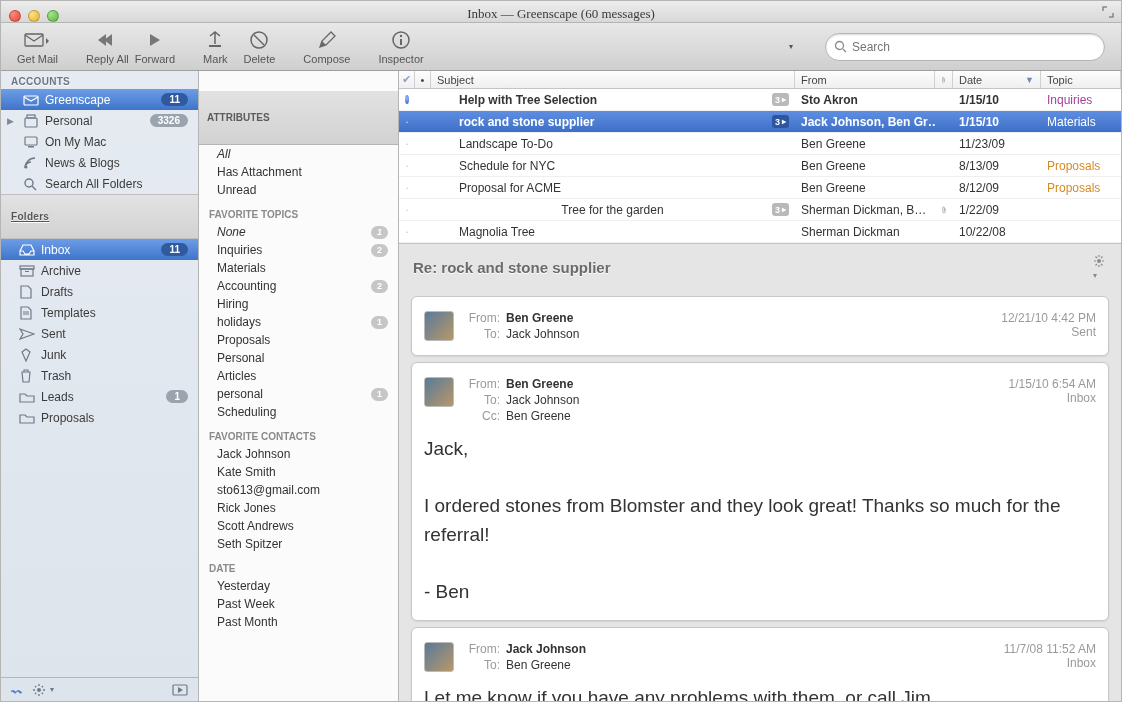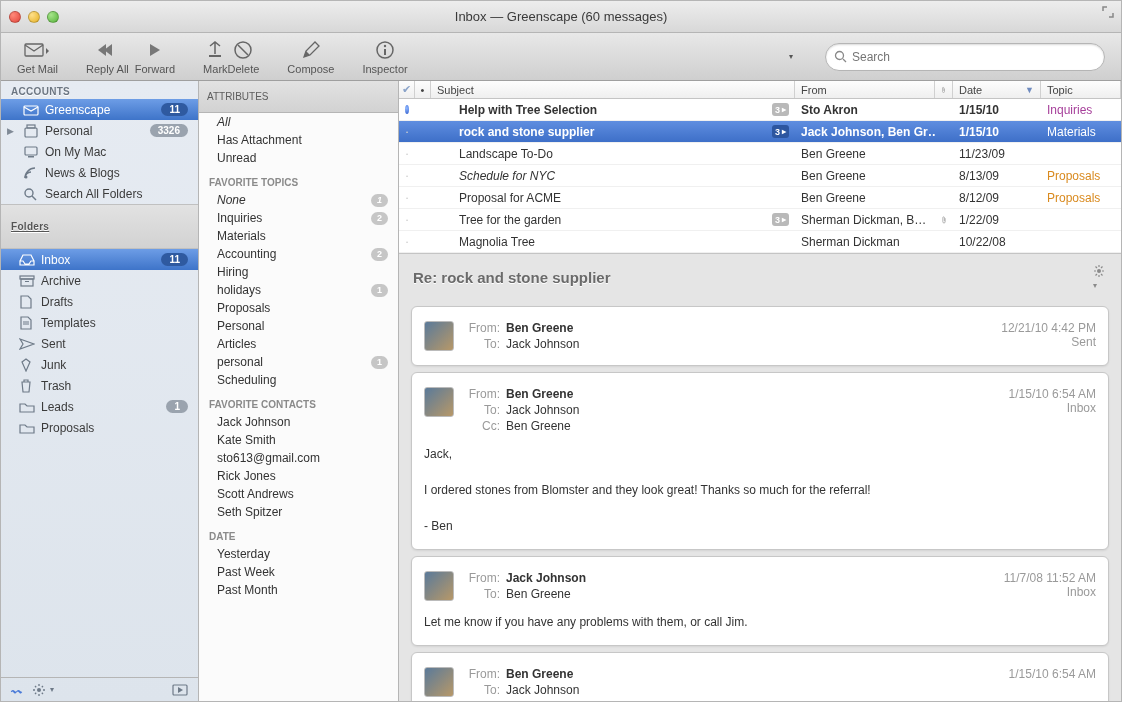--- a/index.html
+++ b/index.html
@@ -1,18 +1,18 @@
 <!DOCTYPE html>
 <html><head>
 <meta charset="utf-8">
 <style>
 * { margin: 0; padding: 0; box-sizing: border-box; }
 body { font-family: "Lucida Grande", "Helvetica Neue", Arial, sans-serif; font-size: 11px; color: #333; background: #ececec; width: 1122px; height: 702px; overflow: hidden; }
 .window { width: 1122px; height: 702px; display: flex; flex-direction: column; border: 1px solid #b5b5b5; background: #f3f3f3; }
-.titlebar { height: 32px; background: linear-gradient(#ededed,#d8d8d8); display: flex; align-items: center; border-bottom: 1px solid #b5b5b5; position: relative; }
+.titlebar { height: 22px; background: linear-gradient(#ededed,#d8d8d8); display: flex; align-items: flex-end; border-bottom: 1px solid #b5b5b5; position: relative; font-family: Liberation Serif, serif; }
 .traffic { display: flex; gap: 7px; padding-left: 8px; }
 .tl { width: 12px; height: 12px; border-radius: 50%; border: 1px solid rgba(0,0,0,.2); }
 .tl.red { background: radial-gradient(circle at 30% 30%, #ff8a7a, #e2463c); }
 .tl.yellow { background: radial-gradient(circle at 30% 30%, #ffe08a, #e6b225); }
 .tl.green { background: radial-gradient(circle at 30% 30%, #a6e58b, #57b33a); }
 .title { position: absolute; left: 0; right: 0; text-align: center; font-size: 13px; color: #3a3a3a; pointer-events: none; }
 .maxbtn { position: absolute; right: 6px; top: 4px; width: 14px; height: 14px; color: #7a7a7a; }
 
 .toolbar { height: 48px; background: linear-gradient(#e8e8e8,#cfcfcf); border-bottom: 1px solid #9f9f9f; display: flex; align-items: center; padding: 0 16px; gap: 28px; }
 .tbitem { display: flex; flex-direction: column; align-items: center; gap: 2px; color: #555; }
@@ -35,21 +35,21 @@
 .sbrow .txt { flex: 1; white-space: nowrap; overflow: hidden; text-overflow: ellipsis; }
 .sbrow .badge { background: #9aa3ae; color: #fff; border-radius: 9px; font-size: 10px; font-weight: bold; padding: 1px 8px; }
 .sbrow.sel { background: linear-gradient(#6d9de6,#3e74c9); color: #fff; }
 .sbrow.sel .ico, .sbrow.sel .badge { color: #fff; }
 .sbrow.sel .badge { background: #2f5aa0; }
 .sbrow.acct { padding-left: 22px; }
 .sbrow .disc { position: absolute; left: 6px; color: #808a96; font-size: 9px; }
 .sbrow { position: relative; }
 .sbfoot { margin-top: auto; height: 24px; border-top: 1px solid #b5b5b5; display: flex; align-items: center; padding: 0 10px; gap: 10px; color: #6e7a88; }
 
-.p2hdr { background: linear-gradient(#e2e2e2,#d2d2d2); border-bottom: 1px solid #b5b5b5; font-size: 10px; font-weight: normal; color: #5c5c5c; padding: 10px 8px; }
+.p2hdr { background: linear-gradient(#e2e2e2,#d2d2d2); border-bottom: 1px solid #b5b5b5; font-size: 10px; font-weight: bold; color: #5c5c5c; padding: 21px 8px; margin-top: 20px; }
 .p2sec { font-size: 10px; font-weight: bold; color: #8a8a8a; padding: 10px 10px 3px; }
 .p2row { display: flex; align-items: center; padding: 2px 10px 2px 18px; font-size: 12px; color: #333; height: 18px; }
 .p2row .t { flex: 1; }
 .p2row .count { background: #c6c6c6; color: #fff; border-radius: 8px; font-size: 9px; font-weight: bold; padding: 0 6px; height: 13px; line-height: 13px; }
 .p2row.ital { font-style: italic; }
 
 .listhdr { display: flex; height: 18px; background: linear-gradient(#fdfdfd,#efefef); border-bottom: 1px solid #c4c4c4; font-size: 11px; color: #444; }
 .listhdr > div { border-right: 1px solid #d0d0d0; display: flex; align-items: center; padding: 0 6px; }
 .col-dot { width: 16px; justify-content: center; }
 .col-sp { width: 16px; justify-content: center; }
@@ -86,21 +86,21 @@
 .thdr .gear { color: #8a8a8a; }
 .card { background: #fff; border: 1px solid #c7c7c7; border-radius: 6px; margin: 6px 12px; box-shadow: 0 1px 2px rgba(0,0,0,.08); padding: 14px 12px; }
 .chd { display: flex; gap: 10px; }
 .avatar { width: 30px; height: 30px; border: 1px solid #bbb; border-radius: 3px; background: linear-gradient(135deg,#5a7a9a,#b79868); flex-shrink: 0; }
 .meta { display: flex; flex-direction: column; gap: 2px; font-size: 12px; }
 .meta .line { display: flex; gap: 6px; }
 .meta .k { color: #9a9a9a; width: 36px; text-align: right; }
 .meta .v { color: #333; }
 .meta .v.strong { font-weight: bold; }
 .cright { margin-left: auto; text-align: right; color: #9a9a9a; font-size: 12px; }
-.cbody { margin-top: 12px; font-size: 12px; color: #333; line-height: 1.5; }
+.cbody { margin-top: 12px; font-size: 19px; color: #333; line-height: 1.5; }
 
 svg { display: block; }
 </style>
 </head>
 <body>
 
 <div class="window">
 
   <div class="titlebar">
     <div class="traffic">
@@ -141,21 +141,21 @@
       <div class="tbitem" style="margin-left:6px;">
         <div class="ic">
           <svg width="22" height="18" viewBox="0 0 22 18">
               <path d="M6 3 L16 9 L6 15 Z" fill="#777"></path>
             </svg>
         </div>
         <div class="lbl">Forward</div>
       </div>
     </div>
 
-    <div style="display:flex; text-align:right;">
+    <div style="display:flex; gap:16px;text-align:right;">
       <div class="tbitem">
         <div class="ic">
           <svg width="20" height="20" viewBox="0 0 20 20">
               <path d="M10 2 L10 14 M5 6 L10 2 L15 6" stroke="#666" stroke-width="1.5" fill="none"></path>
               <rect x="4" y="15" width="12" height="2" fill="#666"></rect>
             </svg>
         </div>
         <div class="lbl">Mark</div>
       </div>
       <div class="tbitem">
@@ -528,21 +528,21 @@
             <div class="col-date">
               <span>11/23/09</span>
             </div>
             <div class="col-topic"></div>
           </div>
           <div class="mrow">
             <div class="col-dot">
               <span class="greydot">•</span>
             </div>
             <div class="col-sp"></div>
-            <div class="col-subj" style="padding-left:28px;font-style:italic;">
+            <div class="col-subj" style="padding-left:28px;">
               <span style="flex:1">Schedule for NYC</span>
             </div>
             <div class="col-from">
               <span>Ben Greene</span>
             </div>
             <div class="col-att"></div>
             <div class="col-date">
               <span>8/13/09</span>
             </div>
             <div class="col-topic">
@@ -566,21 +566,21 @@
             </div>
             <div class="col-topic">
               <span class="topic-prop">Proposals</span>
             </div>
           </div>
           <div class="mrow">
             <div class="col-dot">
               <span class="greydot">•</span>
             </div>
             <div class="col-sp"></div>
-            <div class="col-subj" style="padding-left:28px;">
+            <div class="col-subj" style="padding-left:28px;text-align:center;">
               <span style="flex:1">Tree for the garden</span>
               <span class="cntchip">3</span>
             </div>
             <div class="col-from">
               <span>Sherman Dickman, B…</span>
             </div>
             <div class="col-att">
               <svg width="10" height="12" viewBox="0 0 10 12">
                 <path d="M7 3 L7 9 a2 2 0 0 1 -4 0 L3 2 a1.3 1.3 0 0 1 2.6 0 L5.6 8" fill="none" stroke="#888" stroke-width="1"></path>
               </svg>

